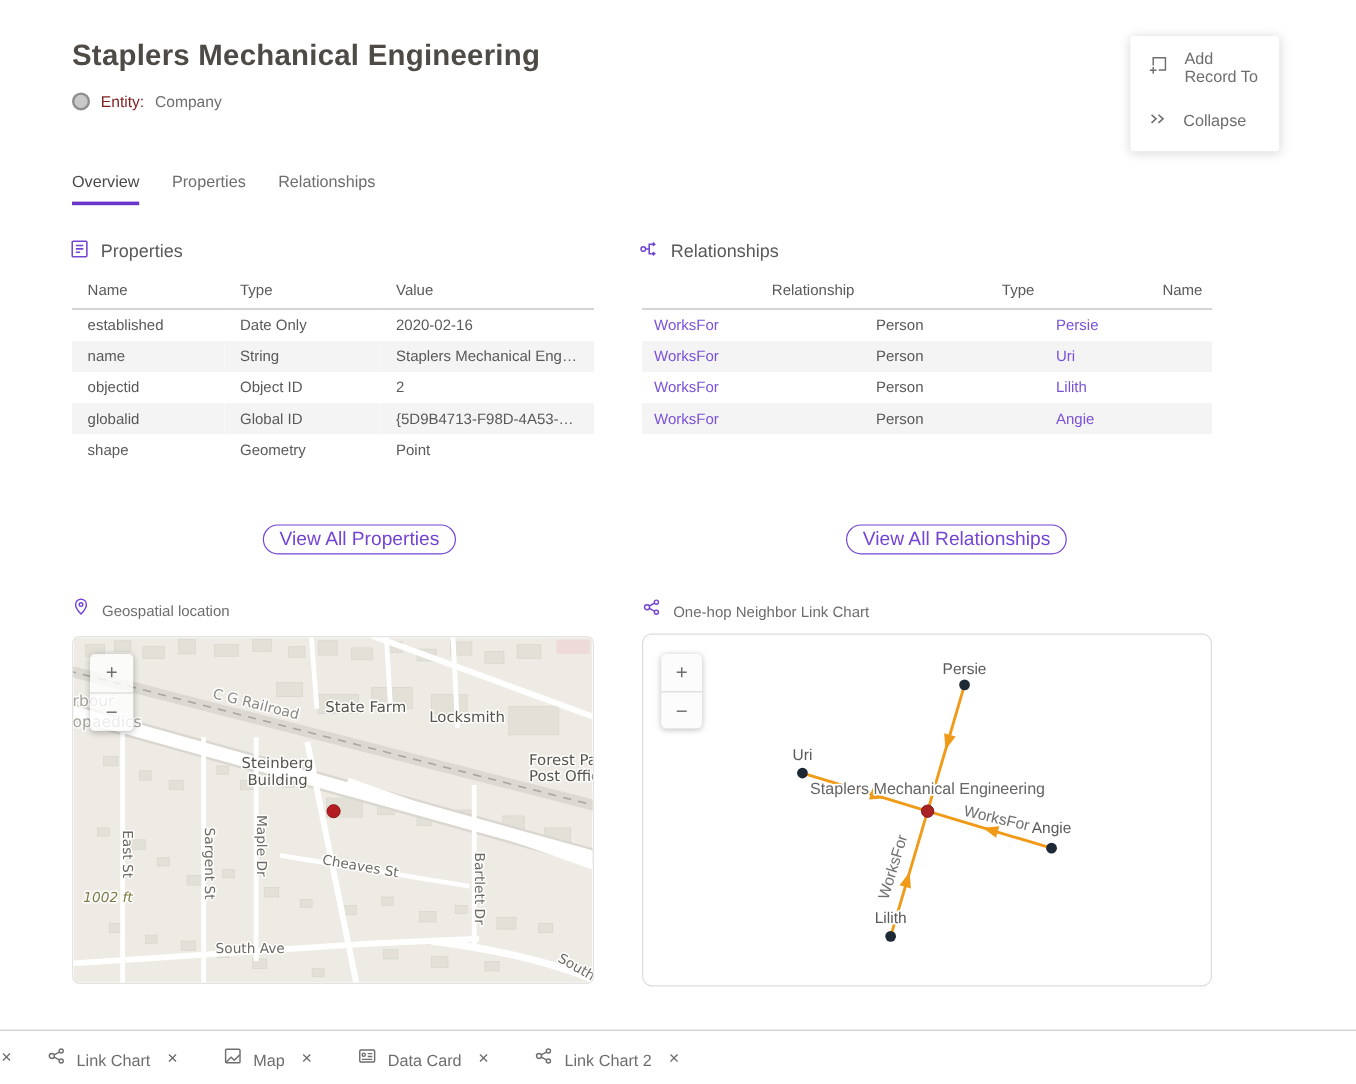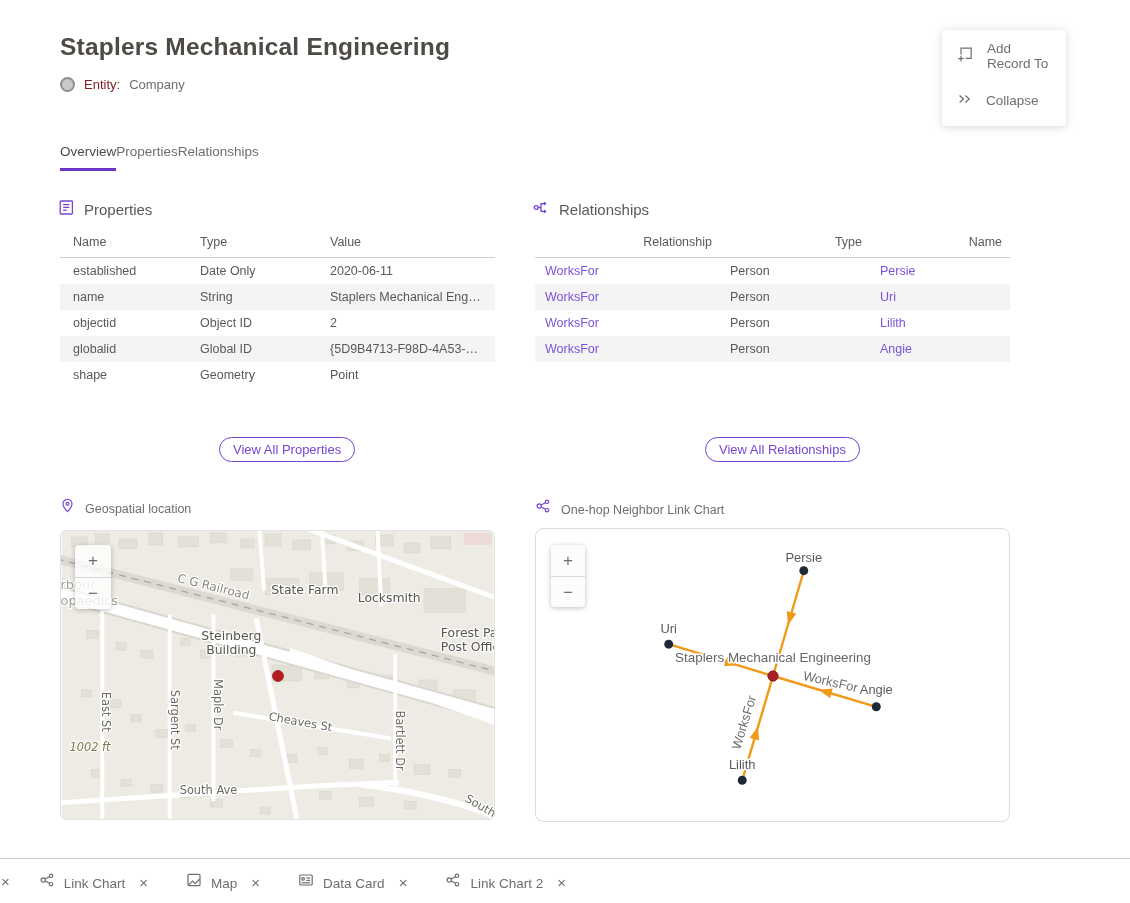--- a/index.html
+++ b/index.html
@@ -15,21 +15,21 @@
   .entity-value{color:#6e6e6e;}
 
   
   .menu-popup{position:absolute;left:942px;top:30px;width:124px;background:#fff;border-radius:3px;
               box-shadow:0 1px 10px rgba(0,0,0,.16);padding:4px 0;}
   .menu-item{display:flex;align-items:center;gap:13px;height:44px;padding:0 15px;
              font-size:13.5px;color:#6e6e6e;cursor:pointer;}
   .menu-item svg{flex:none;}
 
   
-  .tabbar{position:absolute;left:60px;top:144px;display:flex;font-size:13.5px;color:#6e6e6e;}
+  .tabbar{position:absolute;left:60px;top:144px;display:flex;gap:27px;font-size:13.5px;color:#6e6e6e;}
   .tab{padding-bottom:9px;cursor:pointer;}
   .tab.active{color:#4a4a4a;border-bottom:3px solid #6a35c9;}
 
   
   .sec-head{position:absolute;display:flex;align-items:center;gap:9px;font-size:15px;color:#595959;}
   .props-head{left:58px;top:199px;}
   .rels-head{left:533px;top:199px;}
   .sec-sub{position:absolute;display:flex;align-items:flex-end;gap:10px;font-size:12.5px;color:#6e6e6e;}
   .map-sub{left:60px;top:498px;}
   .chart-sub{left:535px;top:498px;}
@@ -43,21 +43,21 @@
   .props-tbl{left:60px;top:230px;width:435px;}
   .props-tbl th{padding:5px 8px 8px 13px;}
   .props-tbl td{padding:6px 8px 6px 13px;}
   .rels-tbl{left:535px;top:230px;width:475px;}
   .rels-tbl th{padding:5px 8px 8px 10px;text-align:right;}
   .rels-tbl td{padding:6px 8px 6px 10px;}
   .cell-link{color:#7a52d9;cursor:pointer;}
 
   
   .pill{position:absolute;height:25px;padding:0 13px;border:1px solid #7445d2;border-radius:13px;
-        background:#fff;color:#7445d2;font-size:13px;font-family:inherit;cursor:pointer;}
+        background:#fff;color:#7445d2;font-size:16px;font-family:inherit;cursor:pointer;}
   .props-pill{left:219px;top:437px;}
   .rels-pill{left:705px;top:437px;}
 
   
   .map-card{position:absolute;left:60px;top:530px;width:435px;height:290px;border:1px solid #e3e3e3;
             border-radius:6px;overflow:hidden;box-sizing:border-box;cursor:grab;}
   .map-card svg{position:absolute;left:0;top:0;}
   .chart-card{position:absolute;left:535px;top:528px;width:475px;height:294px;border:1px solid #dcdcdc;
               border-radius:8px;overflow:hidden;box-sizing:border-box;background:#fff;}
   .chart-card svg{position:absolute;left:0;top:0;}
@@ -147,21 +147,21 @@
       <tr id="props-head-row">
         <th>Name</th>
         <th>Type</th>
         <th>Value</th>
       </tr>
     </thead>
   <tbody id="props-body">
       <tr>
         <td>established</td>
         <td>Date Only</td>
-        <td>2020-06-11</td>
+        <td>2020-02-16</td>
       </tr>
       <tr>
         <td>name</td>
         <td>String</td>
         <td>Staplers Mechanical Eng…</td>
       </tr>
       <tr>
         <td>objectid</td>
         <td>Object ID</td>
         <td>2</td>

